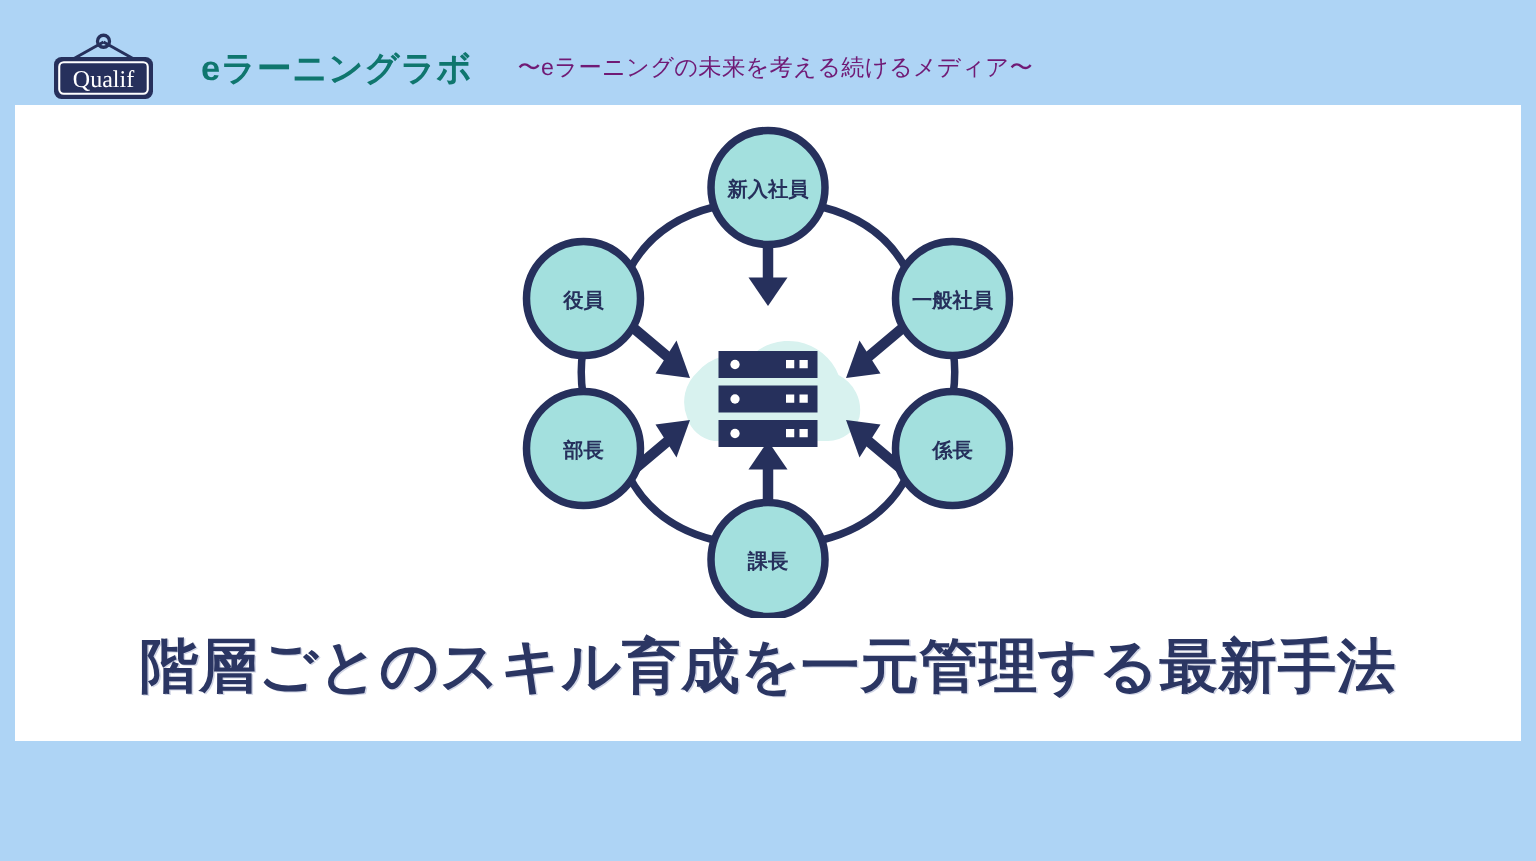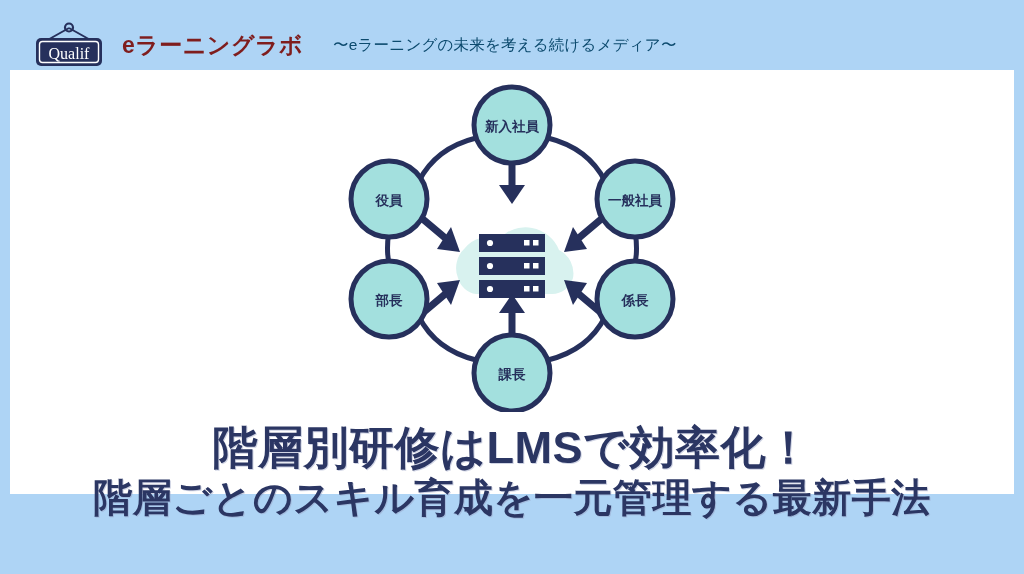--- a/index.html
+++ b/index.html
@@ -34,31 +34,31 @@
   }
   .logo {
     position: relative;
     margin-left: 30px;
     width: 78px;
     height: 46px;
     flex: 0 0 auto;
   }
   .logo svg { display: block; }
   .brand-name {
-    margin-left: 14px;
+    margin-left: 26px;
     font-size: 23px;
     font-weight: bold;
-    color: #7f1d1d;
+    color: #0f766e;
     letter-spacing: 0.5px;
     white-space: nowrap;
   }
   .tagline {
     margin-left: 30px;
     font-size: 15.5px;
-    color: #0c4a6e;
+    color: #701a75;
     white-space: nowrap;
     letter-spacing: 0.2px;
   }
 
   
   .card {
     position: absolute;
     left: 10px;
     top: 70px;
     width: 1004px;
@@ -229,18 +229,17 @@
 
         <g>
           <circle cx="57" cy="117" r="38" fill="#a3e0de" stroke="#26305c" stroke-width="5"></circle>
           <text class="node-label" x="57" y="118">役員</text>
         </g>
 
       </svg>
     </div>
 
     <div class="title-block">
-      <div class="title-line l1">階層別研修はLMSで効率化！</div>
       <div class="title-line l2">階層ごとのスキル育成を一元管理する最新手法</div>
     </div>
 
   </div>
 </div>
 
 </body></html>

